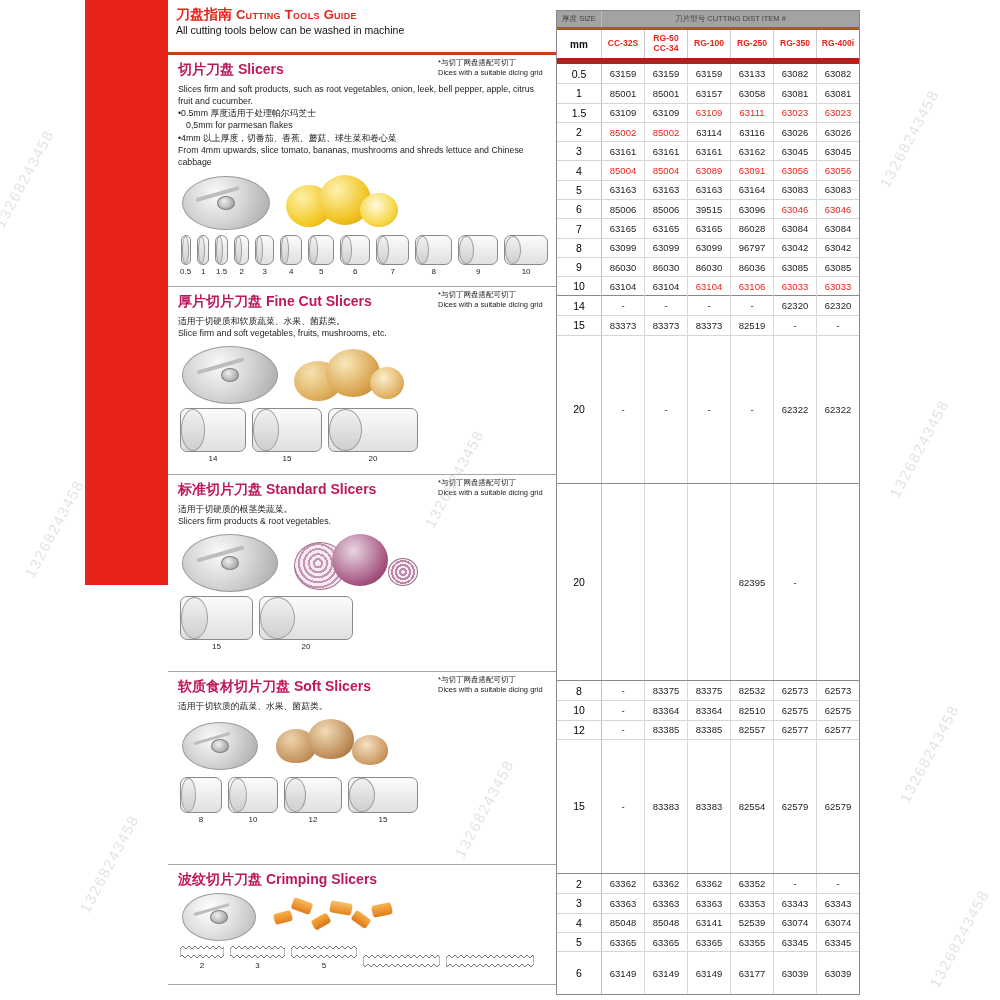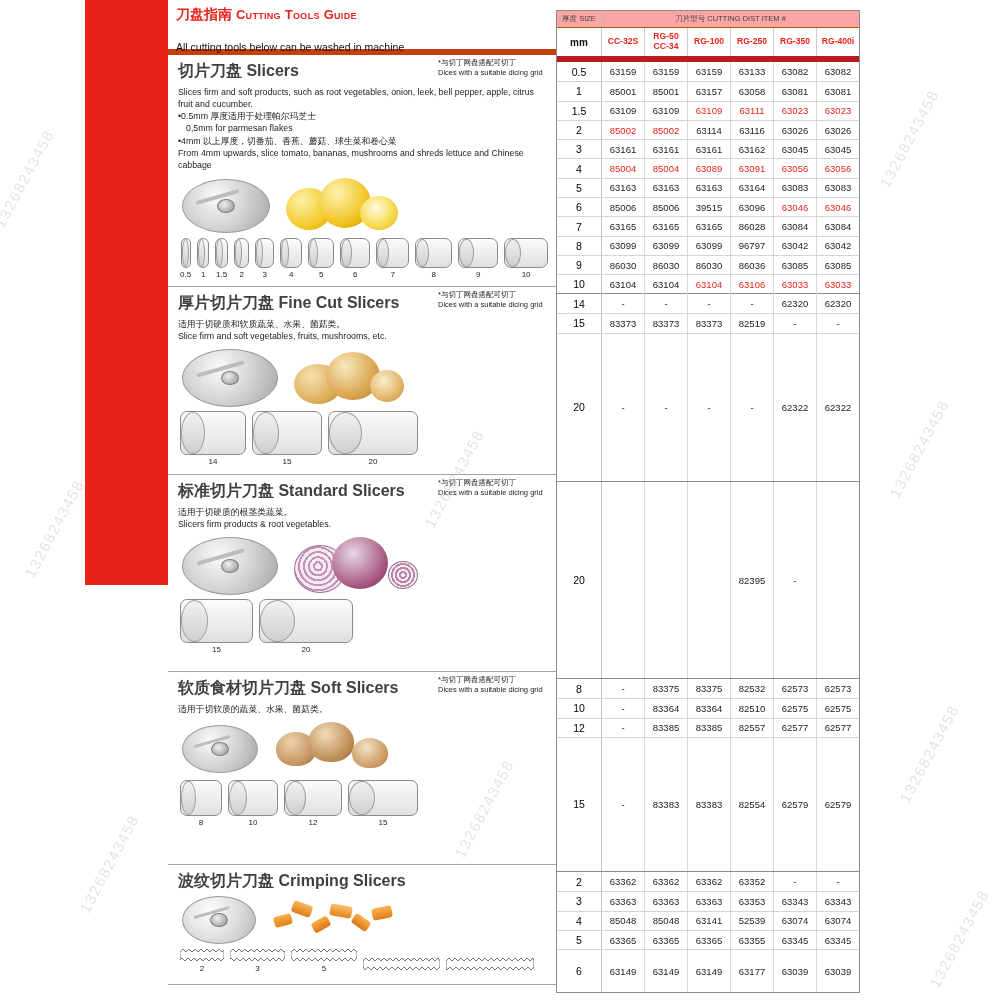--- a/index.html
+++ b/index.html
@@ -2,33 +2,33 @@
 <html><head>
 <meta charset="utf-8">
 <style>
   html,body{margin:0;padding:0}
   body{width:1000px;height:1000px;position:relative;background:#fff;
        font-family:"Liberation Sans","DejaVu Sans",sans-serif;overflow:hidden;color:#111}
   .red-bar{position:absolute;left:85px;top:0;width:83px;height:585px;background:#e8231a}
 
   
   #header{position:absolute;left:168px;top:6px;width:388px;height:49px;
-          border-bottom:6px solid #c2410c;padding-left:8px;box-sizing:border-box;z-index:2}
+          border-bottom:3px solid #c2410c;padding-left:8px;box-sizing:border-box;z-index:2}
   .h-title{font-size:14px;font-weight:bold;color:#e8231a;line-height:1.15}
   .h-title .en{font-variant:small-caps;font-size:13px;letter-spacing:.3px}
   .h-sub{font-size:10.5px;color:#7a7a7a;margin-top:1px}
-  .h-sub2{font-size:10.5px;color:#111;margin-top:18px}
+  .h-sub2{font-size:10.5px;color:#111;margin-top:1px}
 
   
   #left-col{position:absolute;left:168px;top:55px;width:388px;z-index:2}
   .lsec{position:relative;box-sizing:border-box;border-bottom:1px solid #a5a5a5;
         padding:4px 6px 0 10px;overflow:hidden;background:#fff}
   .lsec1{height:232px}.lsec2{height:188px}.lsec3{height:197px}.lsec4{height:193px}.lsec5{height:120px}
   .note{position:absolute;right:4px;top:3px;width:114px;font-size:7.5px;line-height:1.3;color:#222}
-  .sec-title{font-size:16px;font-weight:bold;color:#404040;margin:2px 0 4px}
+  .sec-title{font-size:14px;font-weight:bold;color:#be185d;margin:2px 0 4px}
   .sec-line{font-size:8.8px;color:#222;line-height:1.38;max-width:372px}
   .ind{padding-left:8px}
 
   .img-row{display:flex;align-items:center;gap:16px;margin:7px 0 4px 4px}
   .disc{border-radius:50%;border:1px solid #9a9a9a;position:relative;flex:0 0 auto;
         background:radial-gradient(circle at 38% 32%,#fafafa 0%,#d6d6d6 45%,#a3a3a3 100%)}
   .disc::before{content:"";position:absolute;left:14%;top:30%;width:52%;height:7%;
         background:#bdbdbd;transform:rotate(-16deg);border-radius:2px}
   .disc::after{content:"";position:absolute;left:50%;top:50%;width:16px;height:12px;
         transform:translate(-50%,-50%);border-radius:50%;border:1px solid #7d7d7d;
@@ -42,22 +42,22 @@
   .cyl{box-sizing:border-box;border:1px solid #8a8a8a;border-radius:7px;position:relative;
        background:linear-gradient(180deg,#fbfbfb,#e0e0e0)}
   .cyl::before{content:"";position:absolute;left:0;top:0;bottom:0;width:38%;min-width:7px;
        border:1px solid #9e9e9e;border-radius:50%;box-sizing:border-box;
        background:linear-gradient(180deg,#f1f1f1,#cfcfcf)}
   .cyl-label{font-size:8px;color:#222;margin-top:2px}
 
   
   #cut-table{position:absolute;left:556px;top:10px;width:304px;box-sizing:border-box;
              border:1px solid #8a8a8a;background:#fff;z-index:2}
-  .t-h1{display:grid;grid-template-columns:44px 1fr;height:16px;background:#fca5a5;
-        font-size:7.5px;color:#444;align-items:center;text-align:center;border-bottom:1px solid #a16207}
+  .t-h1{display:grid;grid-template-columns:44px 1fr;height:16px;background:#a3a3a3;
+        font-size:7.5px;color:#444;align-items:center;text-align:center;border-bottom:3px solid #a16207}
   .t-h1b{border-left:1px solid #bbb;height:100%;display:flex;align-items:center;justify-content:center}
   .t-h1a{height:100%;display:flex;align-items:center;justify-content:center}
   .t-grid{display:grid;grid-template-columns:44px repeat(6,1fr);text-align:center;align-items:center}
   .t-h2{height:28px;border-bottom:6px solid #b91c1c}
   .t-h2>div{height:100%;display:flex;align-items:center;justify-content:center;box-sizing:border-box}
   .t-model{color:#e8231a;font-weight:bold;font-size:8.6px;white-space:pre-line;line-height:1.15;
            border-left:1px solid #ccc}
   .t-mmh{font-size:10px;font-weight:bold;color:#111}
   .t-sec{display:flex;flex-direction:column;border-bottom:1px solid #8a8a8a;box-sizing:border-box}
   .t-sec:last-child{border-bottom:none}

